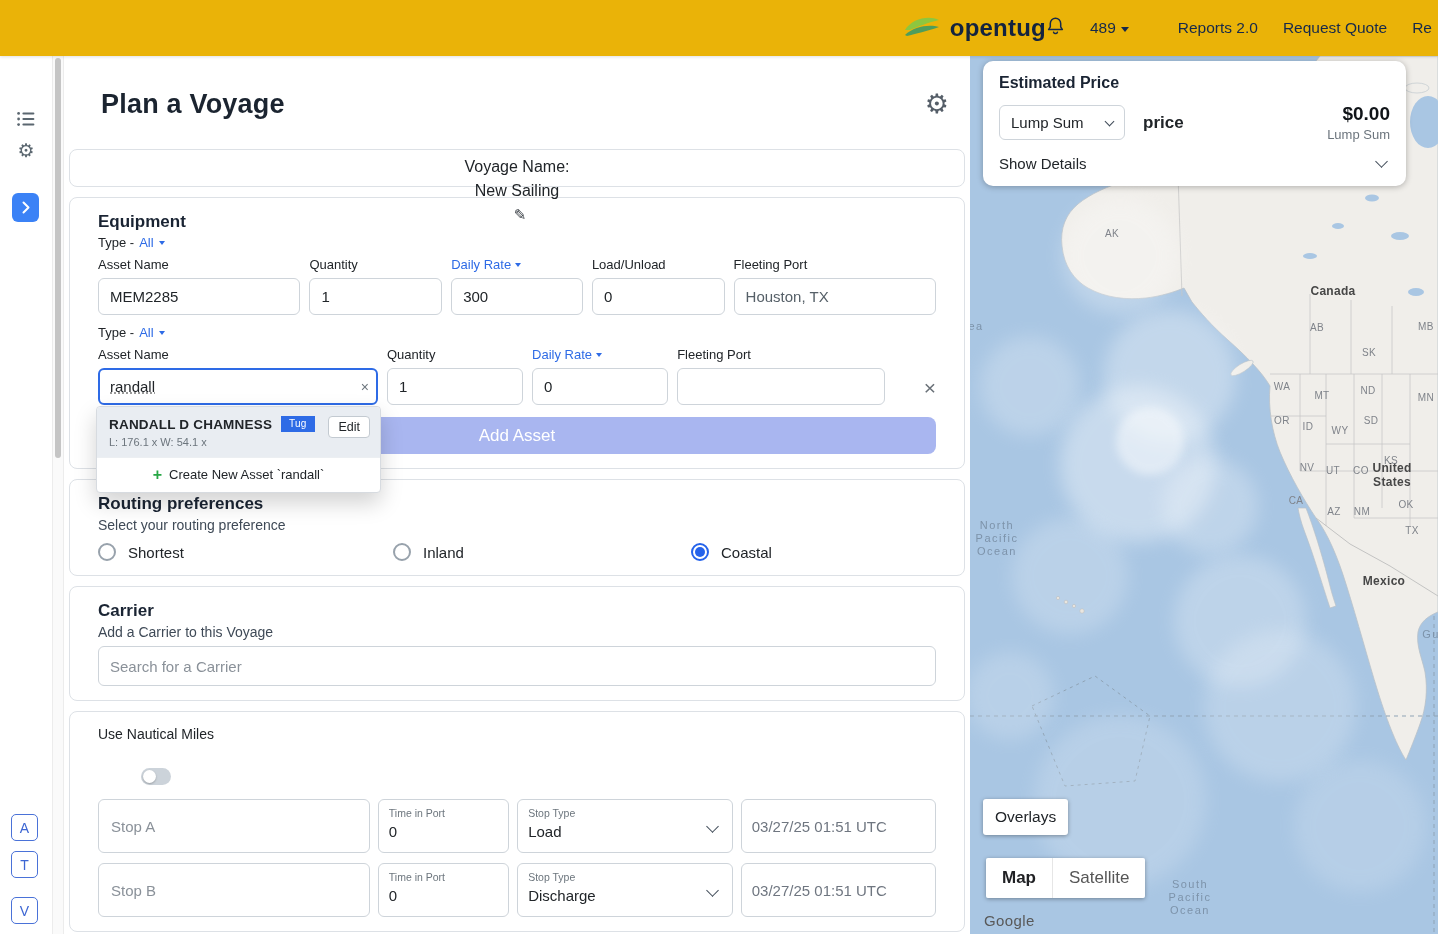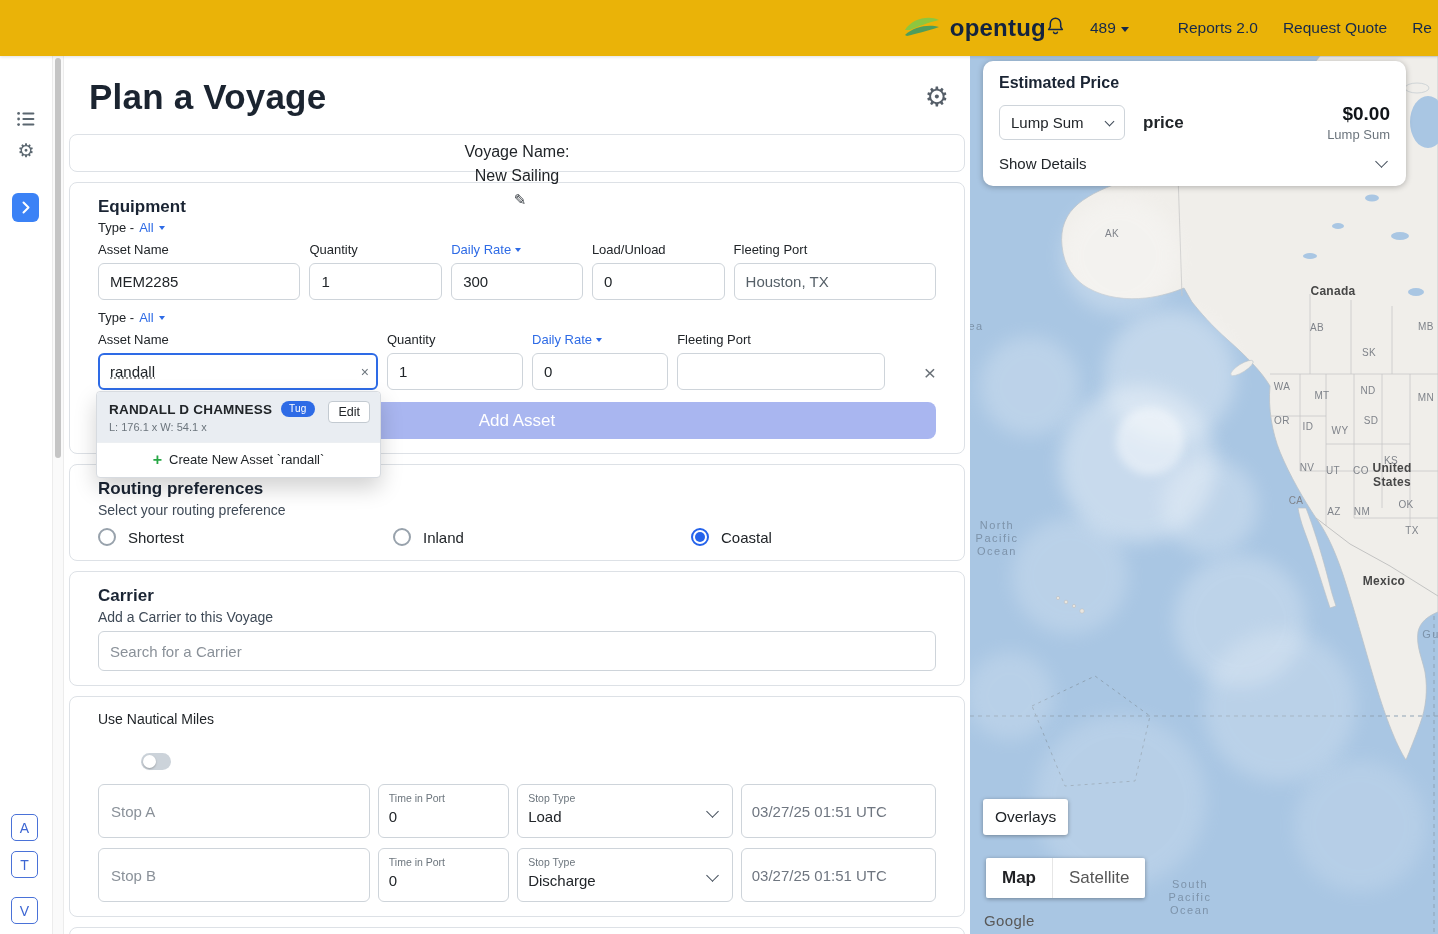--- a/index.html
+++ b/index.html
@@ -32,21 +32,21 @@
   .icon-gray { color:#5b6770; }
   .gear-small { font-size:19px; line-height:18px; }
   .blue-btn { position:absolute; left:12px; top:137px; width:27px; height:29px; background:#3b82f6; border-radius:6px; display:flex; align-items:center; justify-content:center; cursor:pointer; }
   .letter-btn { position:absolute; left:11px; width:27px; height:27px; border:1.5px solid #4a72d8; border-radius:5px; background:#fff; color:#3d66d3; font-size:14px; display:flex; align-items:center; justify-content:center; cursor:pointer; }
 
   .scrollstrip { width:12px; background:#fafafa; border-left:1px solid #ececec; border-right:1px solid #ececec; position:relative; flex-shrink:0; }
   .scroll-thumb { position:absolute; top:2px; left:2px; width:6px; height:400px; background:#c5c5c5; border-radius:4px; }
 
   main { flex:1; padding:17px 0 0 5px; position:relative; }
   .main-head { width:896px; padding:0 16px; display:flex; justify-content:space-between; align-items:center; margin-bottom:13px; }
-  h1 { font-size:35px; font-weight:700; color:#1b2430; margin:4px; letter-spacing:.2px; }
+  h1 { font-size:27px; font-weight:700; color:#1b2430; margin:16px; letter-spacing:.2px; }
   .gear-big { font-size:27px; color:#555e68; cursor:pointer; line-height:27px; }
 
   .card { width:896px; border:1px solid #dde1e6; border-radius:8px; background:#fff; padding:14px 28px; margin-bottom:10px; }
   .voyage-card { display:flex; align-items:center; gap:6px; padding:8px 16px; height:38px; font-size:16px;flex-direction:column; }
   .pencil { font-size:15px; margin-left:6px; cursor:pointer; color:#343a40; }
 
   .sec-title { font-size:17px; font-weight:700; color:#1a2433; margin:0 0 3px; }
   .sec-sub { font-size:14px; color:#3f4a57; margin:0 0 6px; }
 
   .type-row { font-size:13px; margin:2px 0 7px; display:flex; align-items:center; gap:5px; }
@@ -64,21 +64,21 @@
   .autocomplete { position:relative; width:280px; }
   .tinput.focused { border:2px solid #2e6be6; padding:0 26px 0 10px; text-decoration:underline; text-decoration-style:dotted; text-decoration-color:#777; }
   .clear-x { position:absolute; right:9px; top:50%; transform:translateY(-50%); color:#6c757d; font-size:14px; cursor:pointer; line-height:14px; }
   .row-remove { font-size:21px; color:#697077; margin:0 0 7px 30px; cursor:pointer; line-height:21px; }
 
   .add-asset { margin-top:12px; width:100%; height:37px; background:#a9b6f0; color:#fff; font-size:17px; border:none; border-radius:8px; font-family:inherit; cursor:pointer; }
 
   .dropdown { position:absolute; top:calc(100% + 1px); left:-2px; width:285px; background:#fff; border:1px solid #d7dbe0; border-radius:4px; box-shadow:0 10px 22px rgba(0,0,0,.18); z-index:40; }
   .dd-item1 { background:#e9edf2; padding:9px 12px; position:relative; border-radius:4px 4px 0 0; cursor:pointer; }
   .dd-name { font-size:13.5px; font-weight:700; color:#212529; letter-spacing:.2px; display:flex; align-items:center; gap:9px; }
-  .dd-badge { background:#2e6be6; color:#fff; font-size:10px; padding:2px 8px 3px; border-radius:8px; font-weight:400; }
+  .dd-badge { background:#2e6be6; color:#fff; font-size:10px; padding:2px 8px 3px; border-radius:0; font-weight:400; }
   .dd-dims { font-size:11px; color:#6c757d; margin-top:4px; }
   .dd-edit { position:absolute; right:10px; top:9px; background:#fff; border:1px solid #c3cad1; border-radius:4px; font-size:12.5px; padding:3px 9px; color:#212529; font-family:inherit; cursor:pointer; }
   .dd-create { display:flex; align-items:center; justify-content:center; gap:7px; padding:9px 8px 10px; font-size:13px; color:#212529; border-top:1px solid #eceff2; cursor:pointer; }
   .dd-plus { color:#27a745; font-size:16px; font-weight:700; line-height:14px; }
 
   .radio-row { display:flex; margin-top:10px; align-items:center; }
   .radio-opt { display:flex; align-items:center; cursor:pointer; }
   .radio-opt.o0 { width:295px; } .radio-opt.o1 { width:298px; }
   .radio { width:18px; height:18px; border-radius:50%; border:2px solid #98a2ac; background:#fff; margin-right:12px; position:relative; flex-shrink:0; }
   .radio.checked { border-color:#2563eb; }

